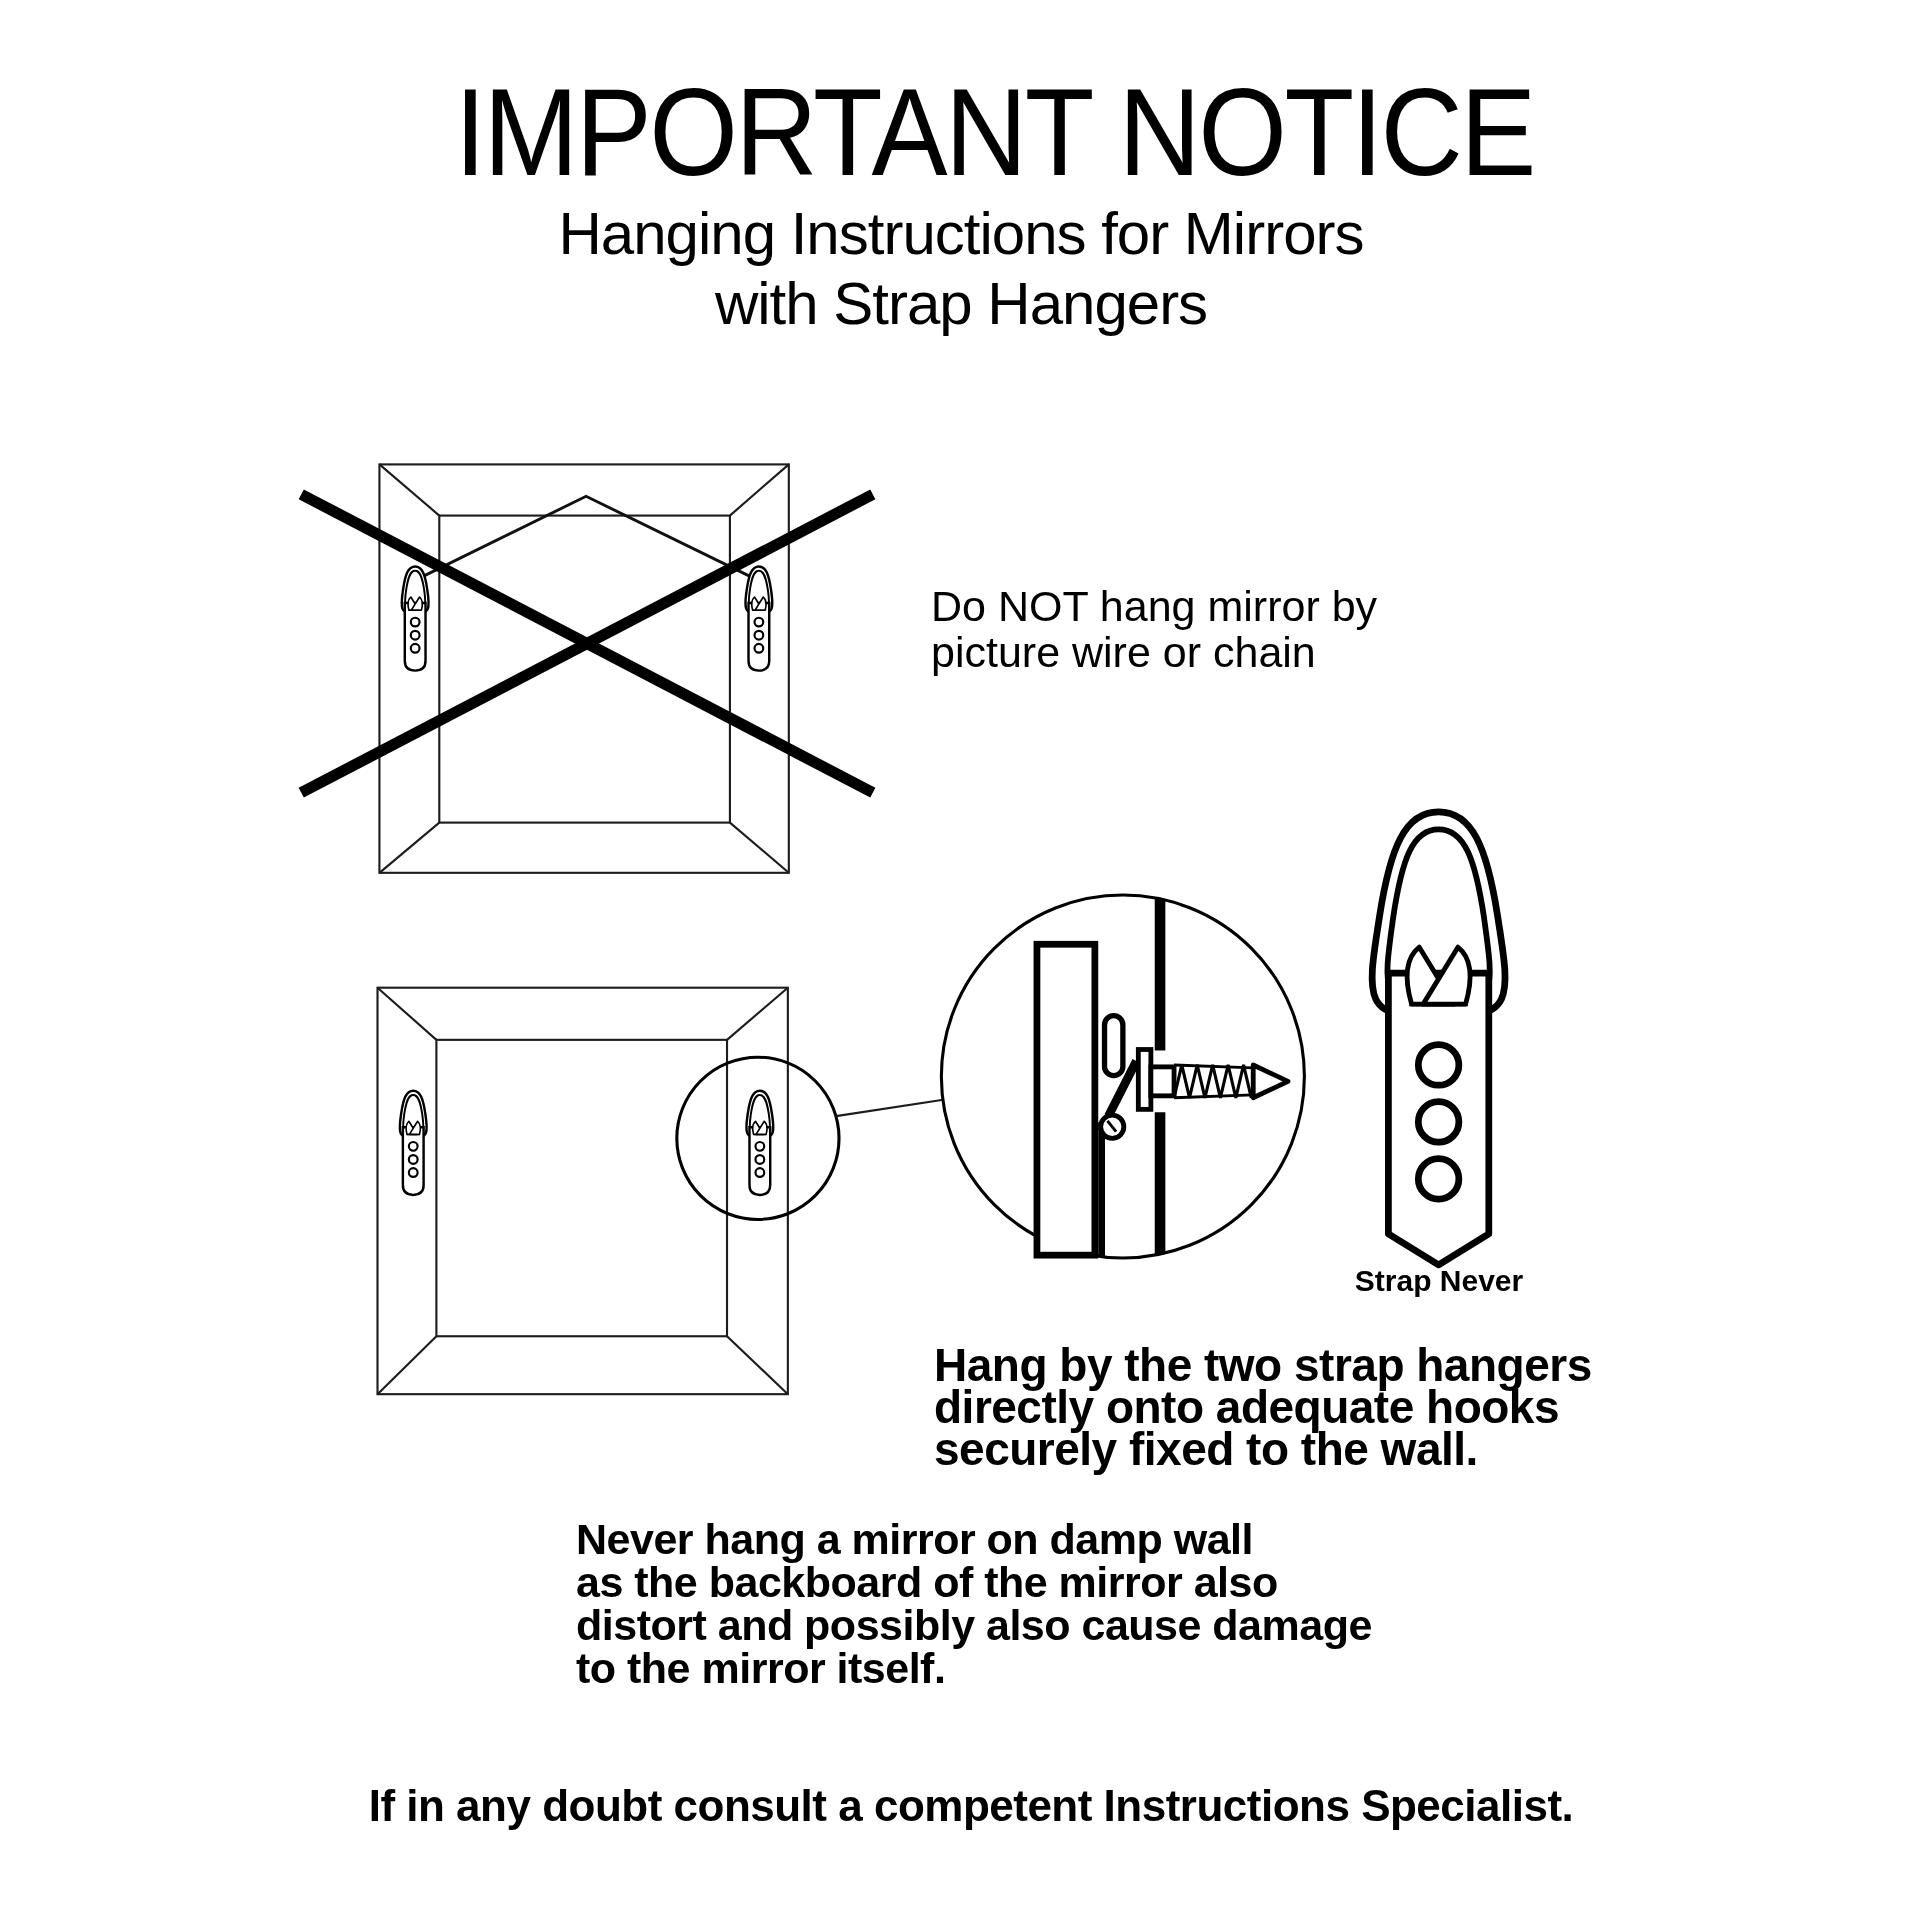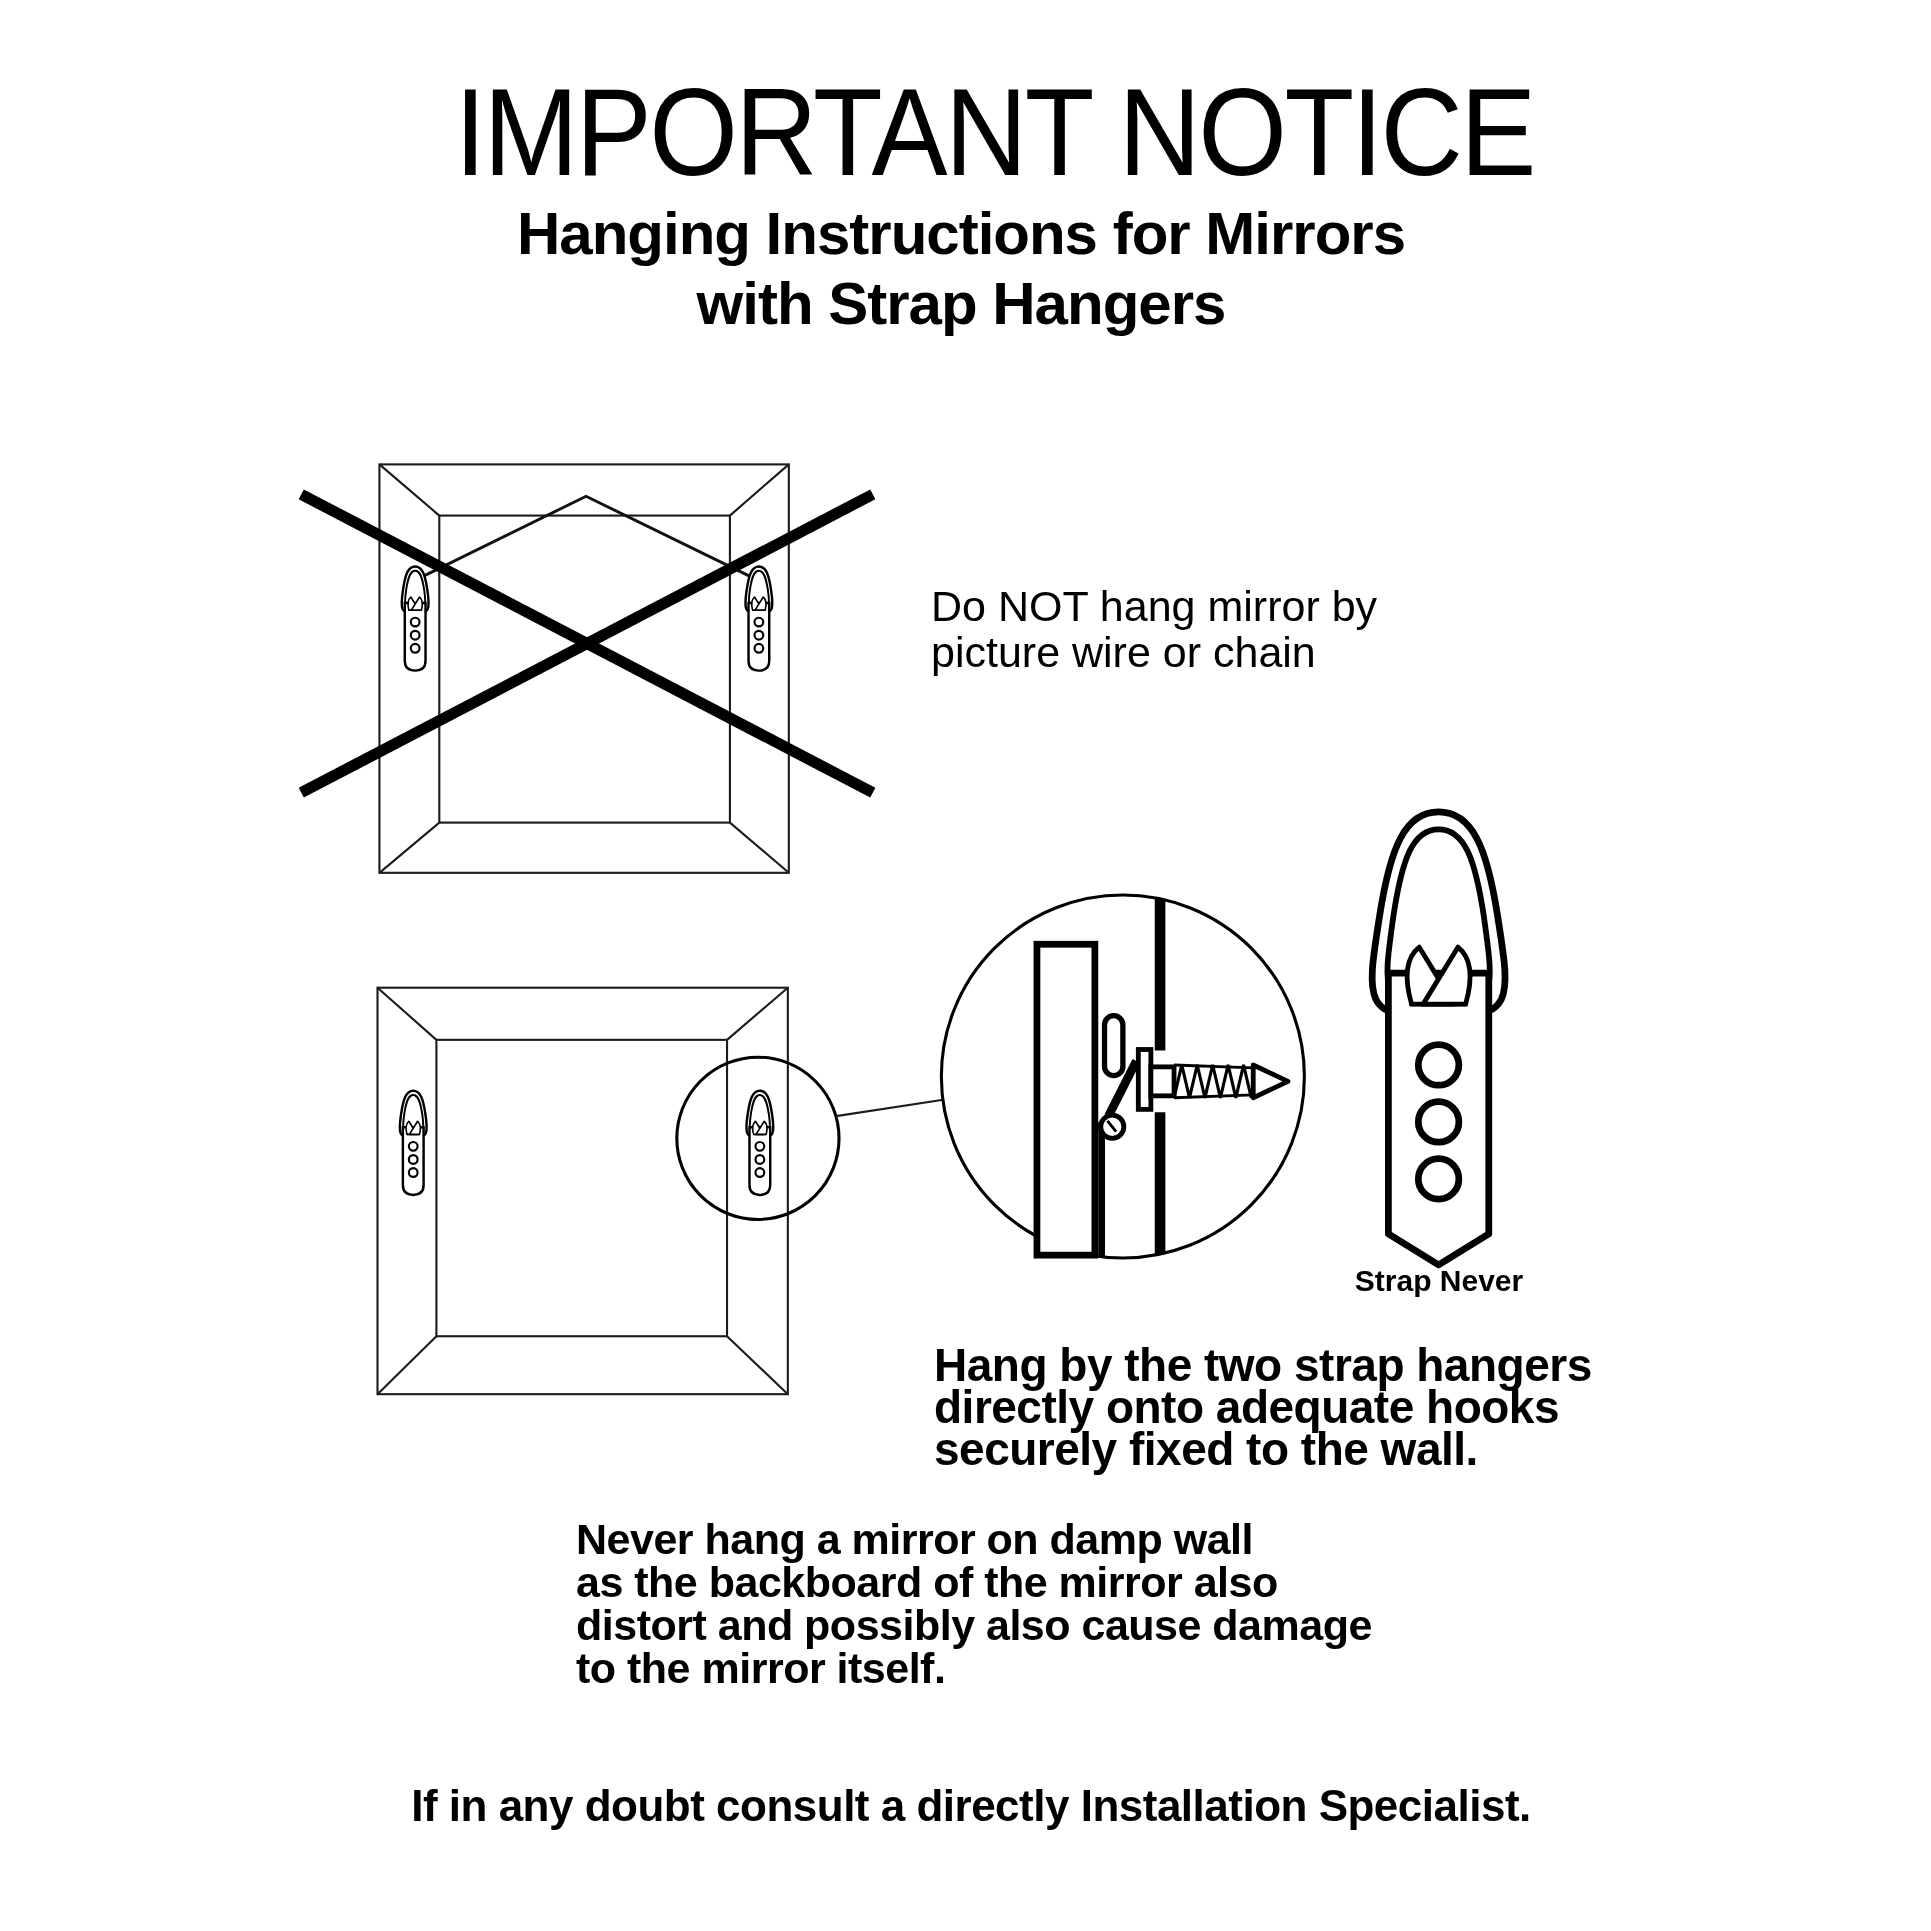--- a/index.html
+++ b/index.html
@@ -8,21 +8,21 @@
     font-family:"Liberation Sans", sans-serif;position:relative;
   }
   .abs{position:absolute;}
   #title{
     top:70px;left:994px;transform:translateX(-50%) scaleX(0.92);
     transform-origin:center top;font-size:124px;line-height:1;
     letter-spacing:-2.9px;white-space:nowrap;font-weight:400;
   }
   #subtitle{
     top:199px;left:961px;transform:translateX(-50%);text-align:center;
-    font-size:60px;line-height:70px;letter-spacing:-1px;white-space:nowrap;font-weight:bold;
+    font-size:60px;line-height:70px;letter-spacing:-1px;white-space:nowrap;
   }
   .note{white-space:nowrap;}
   #do-not{top:583px;left:931px;font-size:43px;line-height:46px;}
   #hang-by{top:1344px;left:934px;font-size:46px;line-height:42px;font-weight:bold;letter-spacing:-0.5px;}
   #never-damp{top:1518px;left:576px;font-size:43px;line-height:43px;font-weight:bold;letter-spacing:-0.5px;}
   #footer-line{top:1781px;left:971px;transform:translateX(-50%);font-size:44px;font-weight:bold;letter-spacing:-0.5px;white-space:nowrap;}
   #strap-label{top:1264px;left:1439px;transform:translateX(-50%);font-size:30px;font-weight:bold;white-space:nowrap;}
   svg{position:absolute;top:0;left:0;}
   .thin{fill:none;stroke:#1c1c1c;stroke-width:2.2px;}
   .wire{fill:none;stroke:#111;stroke-width:3px;}
@@ -131,14 +131,14 @@
   <div>securely fixed to the wall.</div>
 </div>
 
 <div class="abs note" id="never-damp">
   <div>Never hang a mirror on damp wall</div>
   <div>as the backboard of the mirror also</div>
   <div>distort and possibly also cause damage</div>
   <div>to the mirror itself.</div>
 </div>
 
-<div class="abs" id="footer-line">If in any doubt consult a directly Installation Specialist.</div>
+<div class="abs" id="footer-line">If in any doubt consult a competent Instructions Specialist.</div>
 
 
 </body></html>

